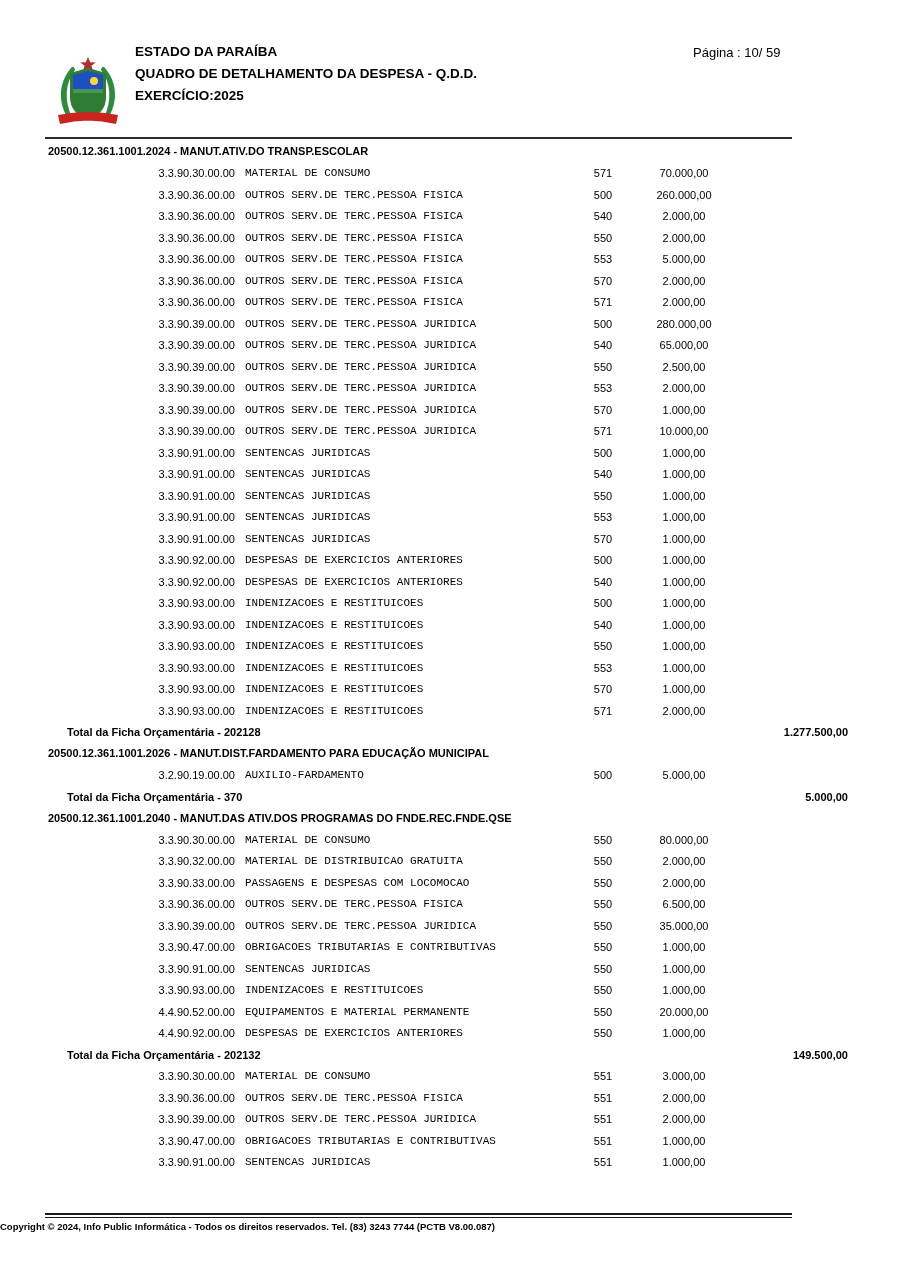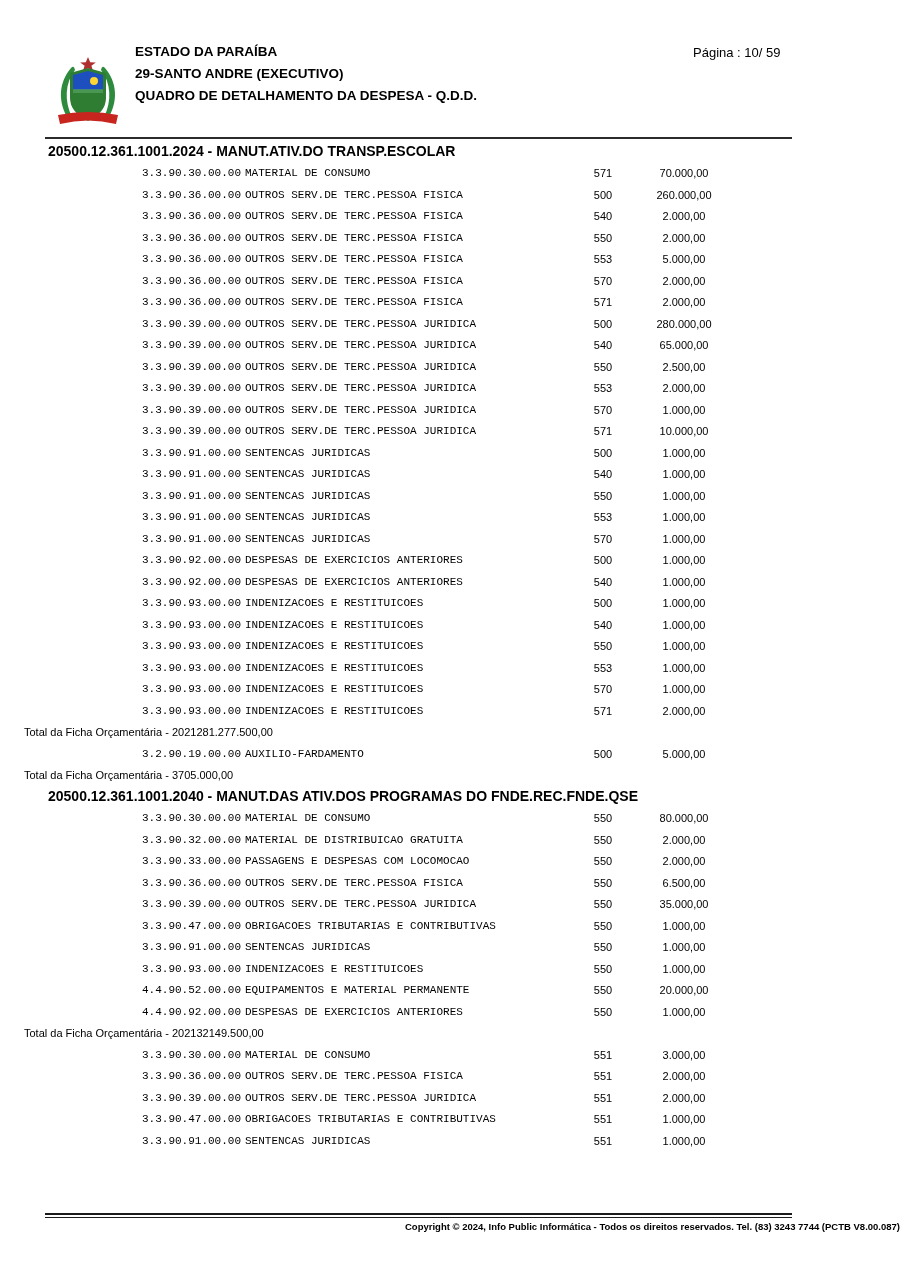--- a/index.html
+++ b/index.html
@@ -19,41 +19,41 @@
     font-weight: bold; font-size: 13.5px; line-height: 22px; white-space: nowrap;
   }
   .page-label { position: absolute; left: 693px; top: 45px; font-size: 13px; white-space: nowrap; }
   .top-rule { position: absolute; left: 45px; right: 44px; top: 137px; border-top: 2px solid #2b2b2b; }
 
   
   .table-body { position: absolute; left: 0; top: 141px; width: 900px; }
   .trow { height: 21.5px; display: grid; align-items: center; font-size: 11px; }
   .section-row {
     display: block; line-height: 21.5px;
-    font-weight: bold; font-size: 14px; padding-left: 48px; white-space: nowrap;
+    font-weight: bold; font-size: 11px; padding-left: 48px; white-space: nowrap;
   }
   .data-row { grid-template-columns: 142px 93px 10px 330px 56px 106px 163px; }
-  .c-code { text-align: right; font-family: Liberation Mono, monospace; }
+  .c-code { text-align: right; }
   .c-desc { text-align: left; white-space: nowrap; font-family: Liberation Mono, monospace; }
   .c-src  { text-align: center; }
   .c-val  { text-align: center; }
   .total-row {
-    display: flex; justify-content: flex-start; align-items: center;
-    font-weight: normal; font-size: 11px;
-    padding-left: 24px; padding-right: 52px;
+    display: flex; justify-content: space-between; align-items: center;
+    font-weight: bold; font-size: 11px;
+    padding-left: 67px; padding-right: 52px;
   }
 
   
   .footer-rule {
     position: absolute; left: 45px; right: 44px; top: 1213px;
     height: 2px; border-top: 2.5px solid #1a1a1a; border-bottom: 1px solid #1a1a1a;
   }
   .footer-text {
     position: absolute; left: 0; top: 1221px; width: 900px;
-    text-align: right; font-size: 9.5px; font-weight: bold; white-space: nowrap;
+    text-align: left; font-size: 9.5px; font-weight: bold; white-space: nowrap;
   }
 </style>
 </head>
 <body>
 
 <div class="page">
 
   <div class="logo-box">
     <svg viewBox="0 0 64 74" width="66" height="74">
 
@@ -72,22 +72,22 @@
       <path d="M17,34 L47,34 L47,42 Q47,53 32,61 Q17,53 17,42 Z" fill="#2e7d33"></path>
 
       <path fill="#56a35e" opacity="0.7" d="M17,33 L47,33 L47,37 L17,37 Z"></path>
 
       <path d="M2,59 Q32,53 62,59 L60,68 Q32,61 4,68 Z" fill="#c8251f"></path>
     </svg>
   </div>
 
   <div class="header-block">
     <div>ESTADO DA PARAÍBA</div>
-    <div>29-SANTO ANDRE (EXECUTIVO)</div>
     <div>QUADRO DE DETALHAMENTO DA DESPESA - Q.D.D.</div>
+    <div>EXERCÍCIO:2025</div>
   </div>
   <div class="page-label">Página : 10/ 59</div>
 
   <div class="top-rule"></div>
 
   <div class="table-body">
       <div class="trow section-row">20500.12.361.1001.2024 - MANUT.ATIV.DO TRANSP.ESCOLAR</div>
       <div class="trow data-row">
         <span></span>
         <span class="c-code">3.3.90.30.00.00</span>
@@ -319,20 +319,21 @@
         <span></span>
         <span class="c-desc">INDENIZACOES E RESTITUICOES</span>
         <span class="c-src">571</span>
         <span class="c-val">2.000,00</span>
         <span></span>
       </div>
       <div class="trow total-row">
         <span class="t-label">Total da Ficha Orçamentária - 202128</span>
         <span class="t-val">1.277.500,00</span>
       </div>
+      <div class="trow section-row">20500.12.361.1001.2026 - MANUT.DIST.FARDAMENTO PARA EDUCAÇÃO MUNICIPAL</div>
       <div class="trow data-row">
         <span></span>
         <span class="c-code">3.2.90.19.00.00</span>
         <span></span>
         <span class="c-desc">AUXILIO-FARDAMENTO</span>
         <span class="c-src">500</span>
         <span class="c-val">5.000,00</span>
         <span></span>
       </div>
       <div class="trow total-row">

